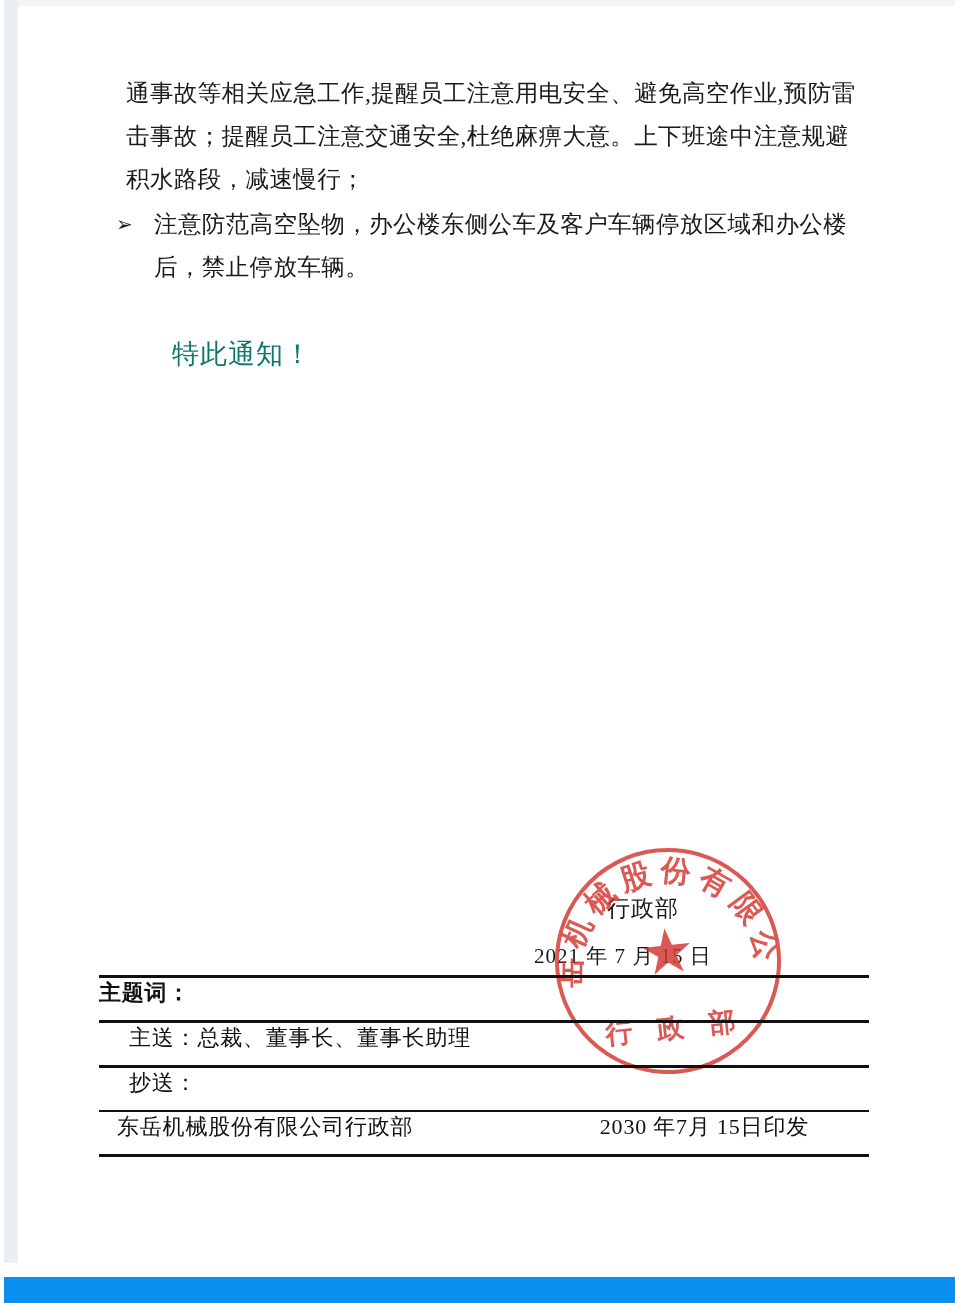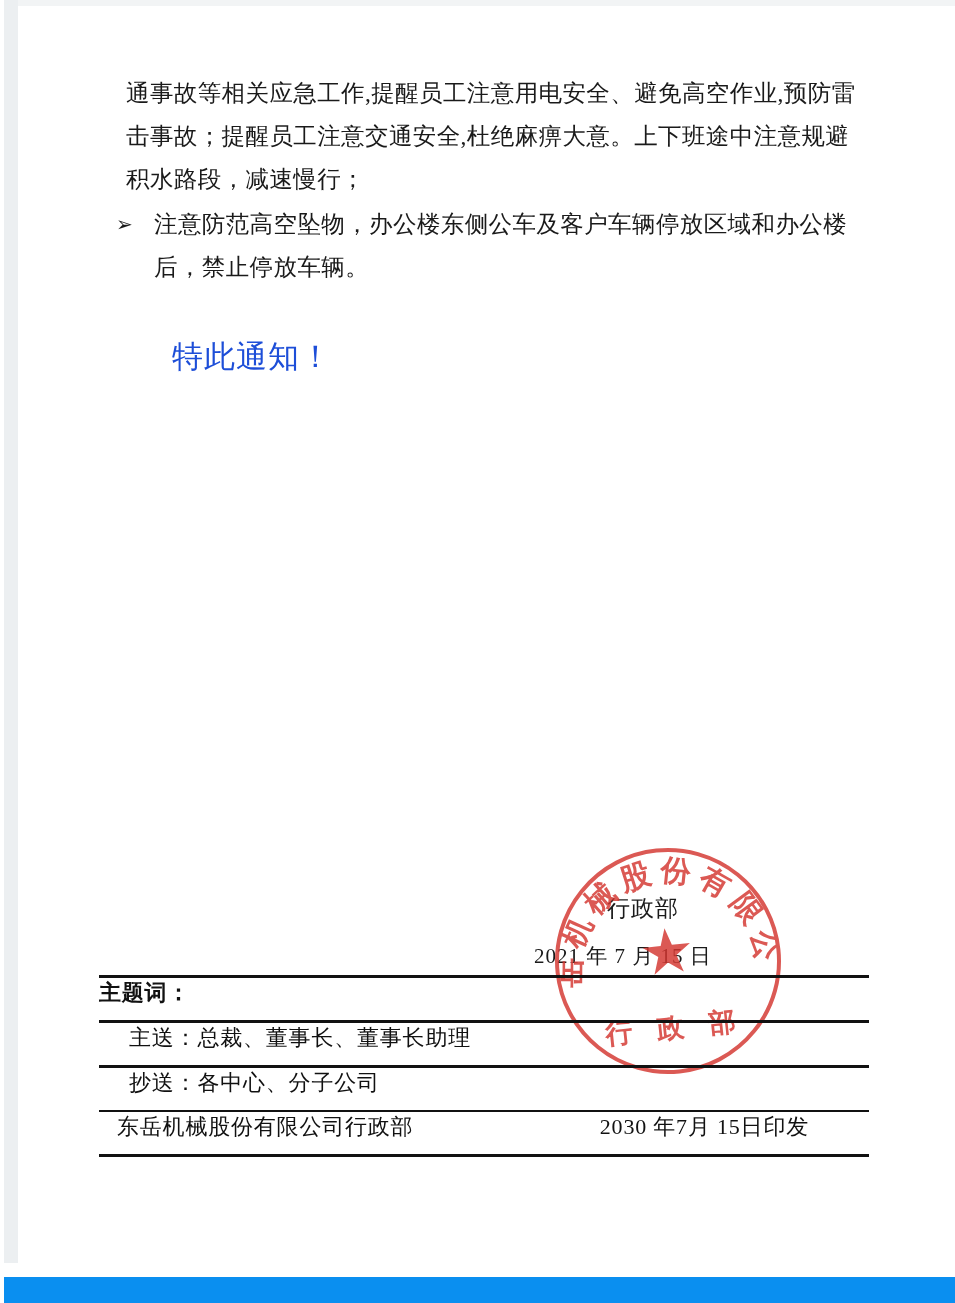--- a/index.html
+++ b/index.html
@@ -84,22 +84,22 @@
     position: absolute;
     left: 0px;
     top: 0px;
     font-size: 20px;
     color: #1a1a1a;
   }
   .notice-line {
     position: absolute;
     left: 168px;
     top: 336px;
-    font-size: 31px;
-    color: #1d4ed8;
+    font-size: 27px;
+    color: #0f766e;
     letter-spacing: 1px;
   }
 
   
   .sign-block {
     position: absolute;
     left: 585px;
     top: 893px;
     width: 280px;
     text-align: left;
@@ -254,21 +254,20 @@
       <span class="lbl">主题词：</span>
     </div>
     <div class="rule"></div>
     <div class="frow indent">
       <span class="val">主送：</span>
       <span class="val">总裁、董事长、董事长助理</span>
     </div>
     <div class="rule"></div>
     <div class="frow indent">
       <span class="val">抄送：</span>
-      <span class="val">各中心、分子公司</span>
     </div>
     <div class="rule thin"></div>
     <div class="frow last">
       <span class="val">东岳机械股份有限公司行政部</span>
       <span class="spacer"></span>
       <span class="right">2030 年7月 15日印发</span>
     </div>
     <div class="rule"></div>
   </div>
 

